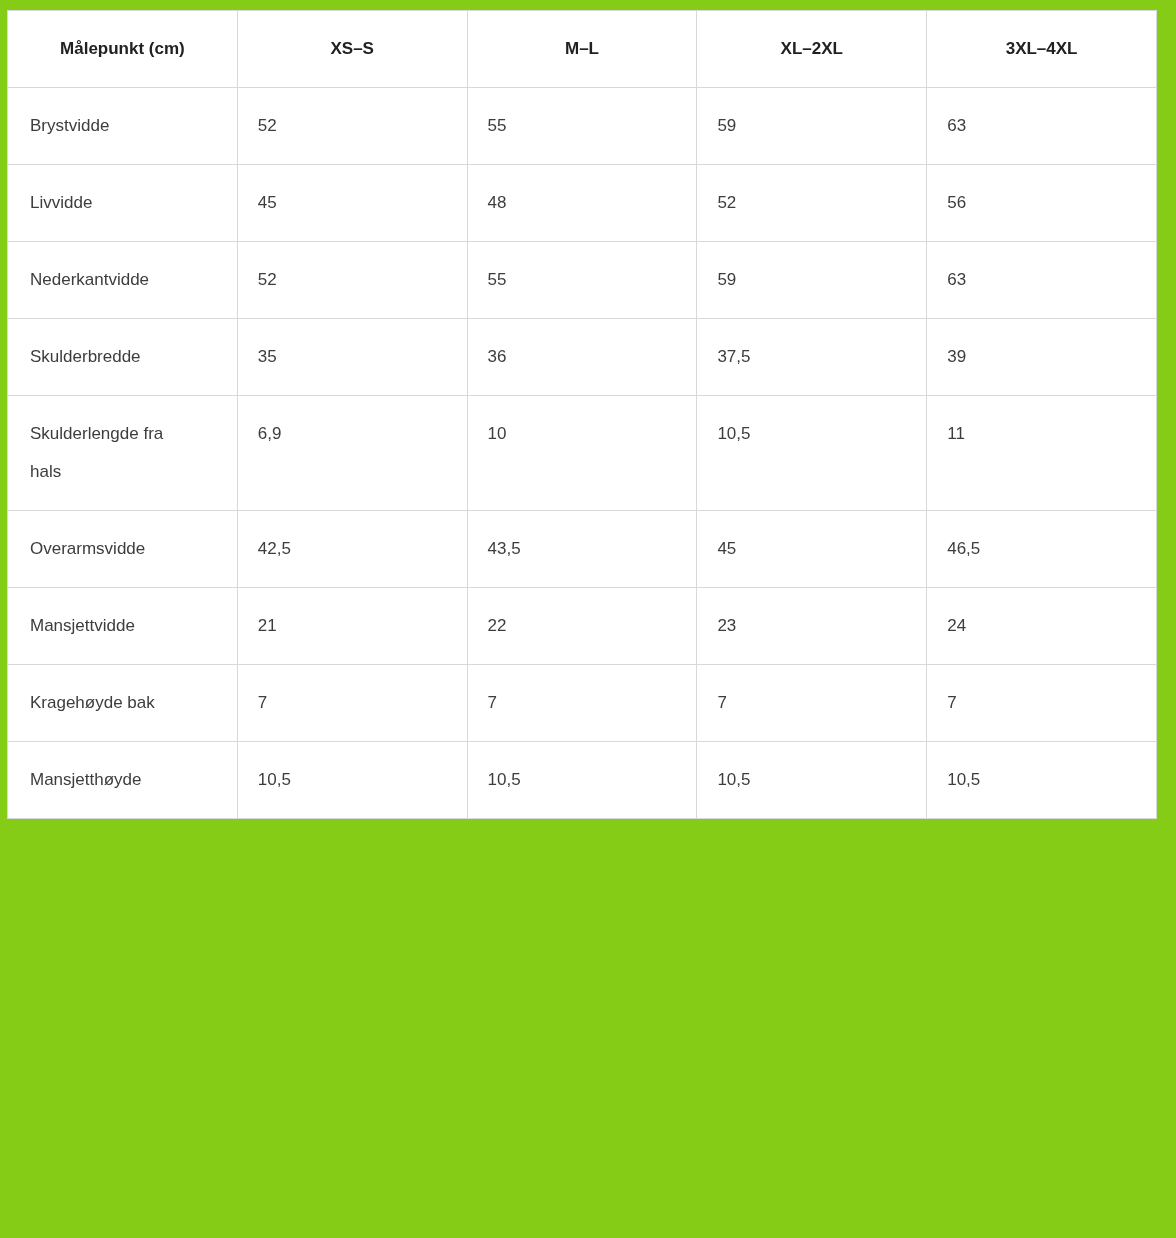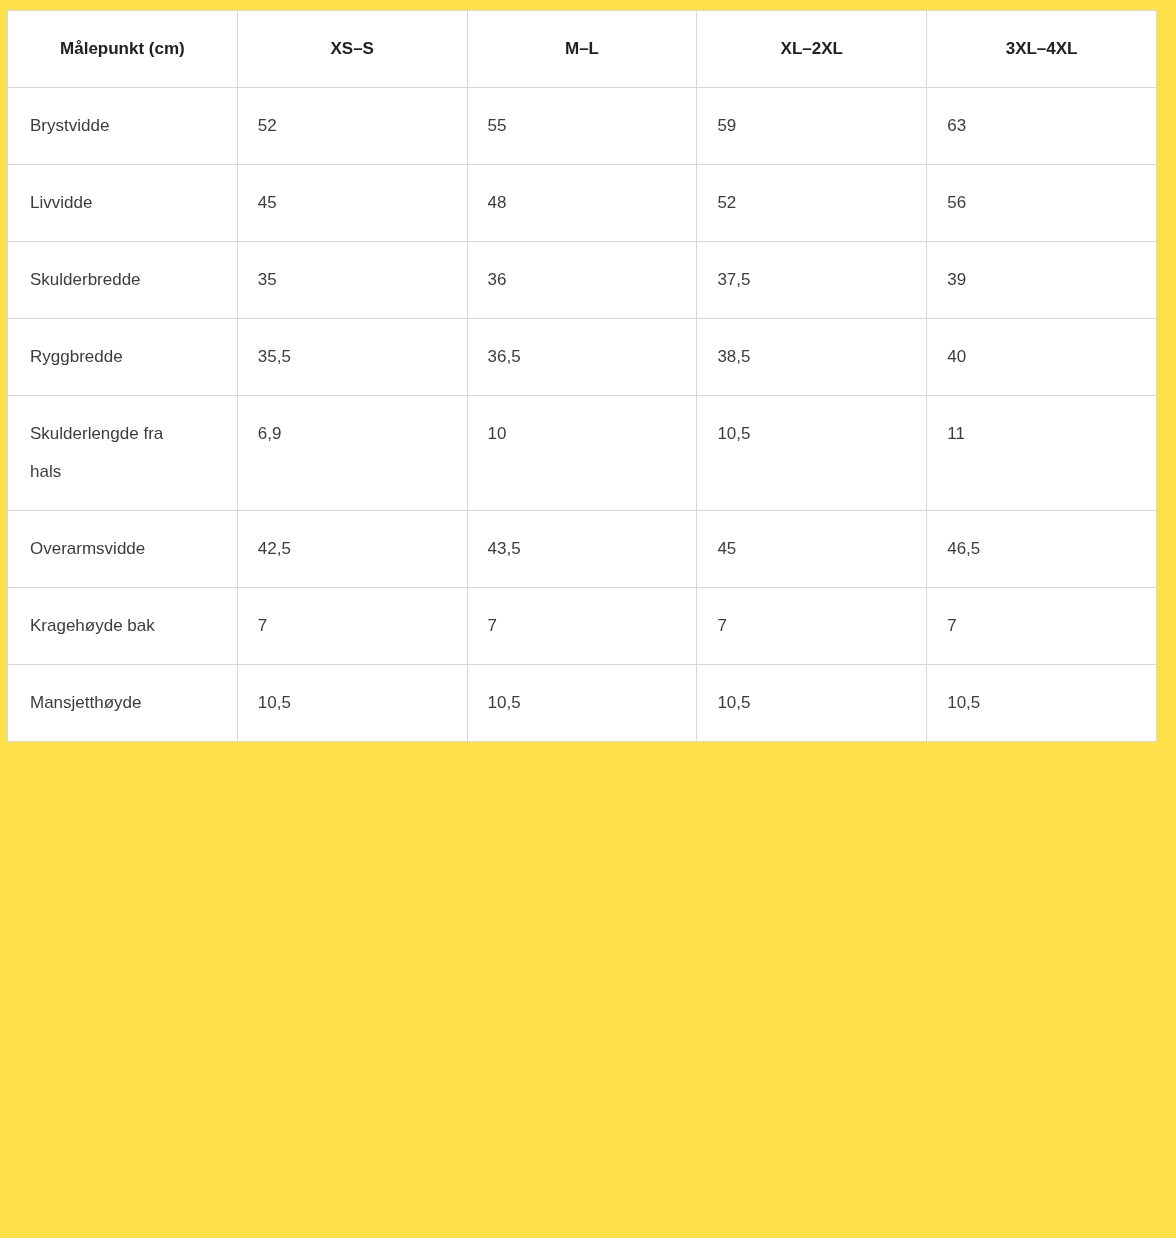--- a/index.html
+++ b/index.html
@@ -7,21 +7,21 @@
     padding: 0;
     background: #ffffff;
     width: 1176px;
     height: 1238px;
     font-family: "Liberation Sans", "DejaVu Sans", sans-serif;
     -webkit-font-smoothing: antialiased;
   }
   .page {
     width: 1176px;
     height: 1238px;
-    background: #fde047;
+    background: #84cc16;
     box-sizing: border-box;
     padding: 10px 0 0 7px;
   }
   table.size-chart {
     border-collapse: collapse;
     table-layout: fixed;
     width: 1150px;
     background: #ffffff;
   }
   table.size-chart th,
@@ -71,46 +71,53 @@
           <td>63</td>
         </tr>
         <tr>
           <td class="label-cell">Livvidde</td>
           <td>45</td>
           <td>48</td>
           <td>52</td>
           <td>56</td>
         </tr>
         <tr>
+          <td class="label-cell">Nederkantvidde</td>
+          <td>52</td>
+          <td>55</td>
+          <td>59</td>
+          <td>63</td>
+        </tr>
+        <tr>
           <td class="label-cell">Skulderbredde</td>
           <td>35</td>
           <td>36</td>
           <td>37,5</td>
           <td>39</td>
-        </tr>
-        <tr>
-          <td class="label-cell">Ryggbredde</td>
-          <td>35,5</td>
-          <td>36,5</td>
-          <td>38,5</td>
-          <td>40</td>
         </tr>
         <tr>
           <td class="label-cell">Skulderlengde fra hals</td>
           <td>6,9</td>
           <td>10</td>
           <td>10,5</td>
           <td>11</td>
         </tr>
         <tr>
           <td class="label-cell">Overarmsvidde</td>
           <td>42,5</td>
           <td>43,5</td>
           <td>45</td>
           <td>46,5</td>
+        </tr>
+        <tr>
+          <td class="label-cell">Mansjettvidde</td>
+          <td>21</td>
+          <td>22</td>
+          <td>23</td>
+          <td>24</td>
         </tr>
         <tr>
           <td class="label-cell">Kragehøyde bak</td>
           <td>7</td>
           <td>7</td>
           <td>7</td>
           <td>7</td>
         </tr>
         <tr>
           <td class="label-cell">Mansjetthøyde</td>

